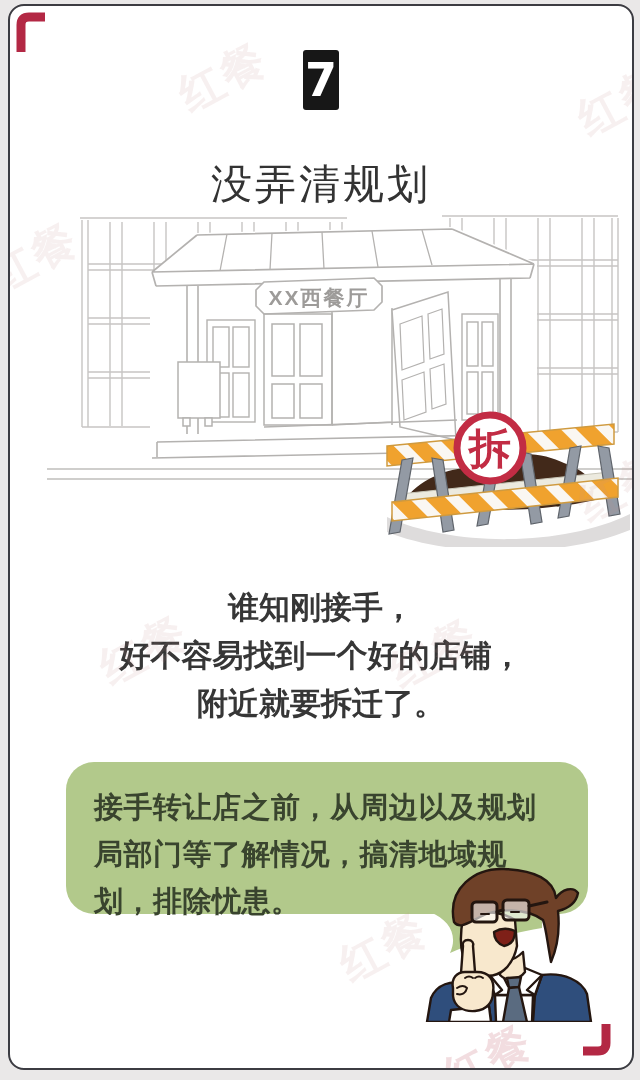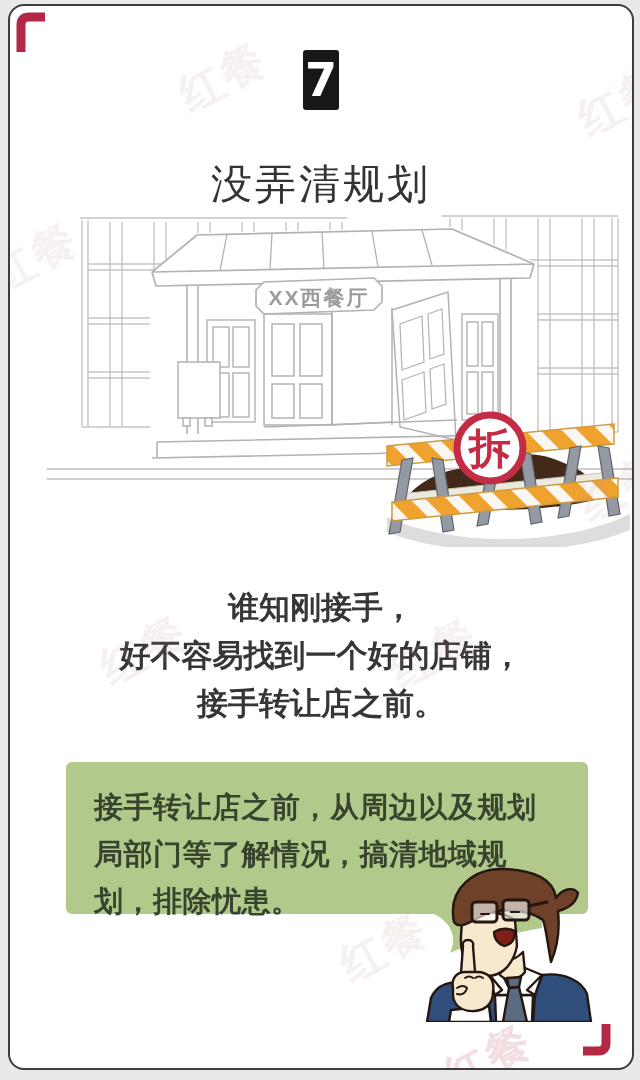--- a/index.html
+++ b/index.html
@@ -37,21 +37,21 @@
   }
   .scene{position:absolute;left:0;top:191px;width:626px;height:350px;}
 
   .bodytext{
     position:absolute;left:0;top:578px;width:100%;
     text-align:center;color:#363636;
     font-size:31px;font-weight:bold;line-height:48px;
   }
   .bubble{
     position:absolute;left:56px;top:756px;width:522px;height:152px;
-    background:#b2c98b;border-radius:6px;
+    background:#b2c98b;border-radius:28px;
     box-sizing:border-box;padding:22px 28px 0 28px;
   }
   .bubble p{
     margin:0;color:#39442e;font-size:29px;font-weight:bold;
     line-height:47px;letter-spacing:0.5px;
   }
   .tail{position:absolute;left:412px;top:906px;width:120px;height:42px;}
   .man{position:absolute;left:397px;top:854px;width:200px;height:162px;}
 
   .wm{
@@ -181,21 +181,21 @@
       <g>
         <circle cx="488" cy="446" r="33" fill="#ffffff" stroke="#c22c44" stroke-width="7"></circle>
         <text x="488" y="461" text-anchor="middle" font-size="42" font-weight="bold" fill="#c22c44">拆</text>
       </g>
     </g>
   </svg>
 
   <div class="bodytext">
     <div>谁知刚接手，</div>
     <div>好不容易找到一个好的店铺，</div>
-    <div>接手转让店之前。</div>
+    <div>附近就要拆迁了。</div>
   </div>
 
   <div class="bubble">
     <p>接手转让店之前，从周边以及规划局部门等了解情况，搞清地域规划，排除忧患。</p>
   </div>
   <svg class="tail" viewBox="420 910 120 42">
     <path d="M430,908 L540,908 L540,926 C505,932 472,940 448,951 C456,934 448,918 428,910 Z" fill="#b2c98b"></path>
   </svg>
 
   <svg class="man" viewBox="405 858 200 162">

